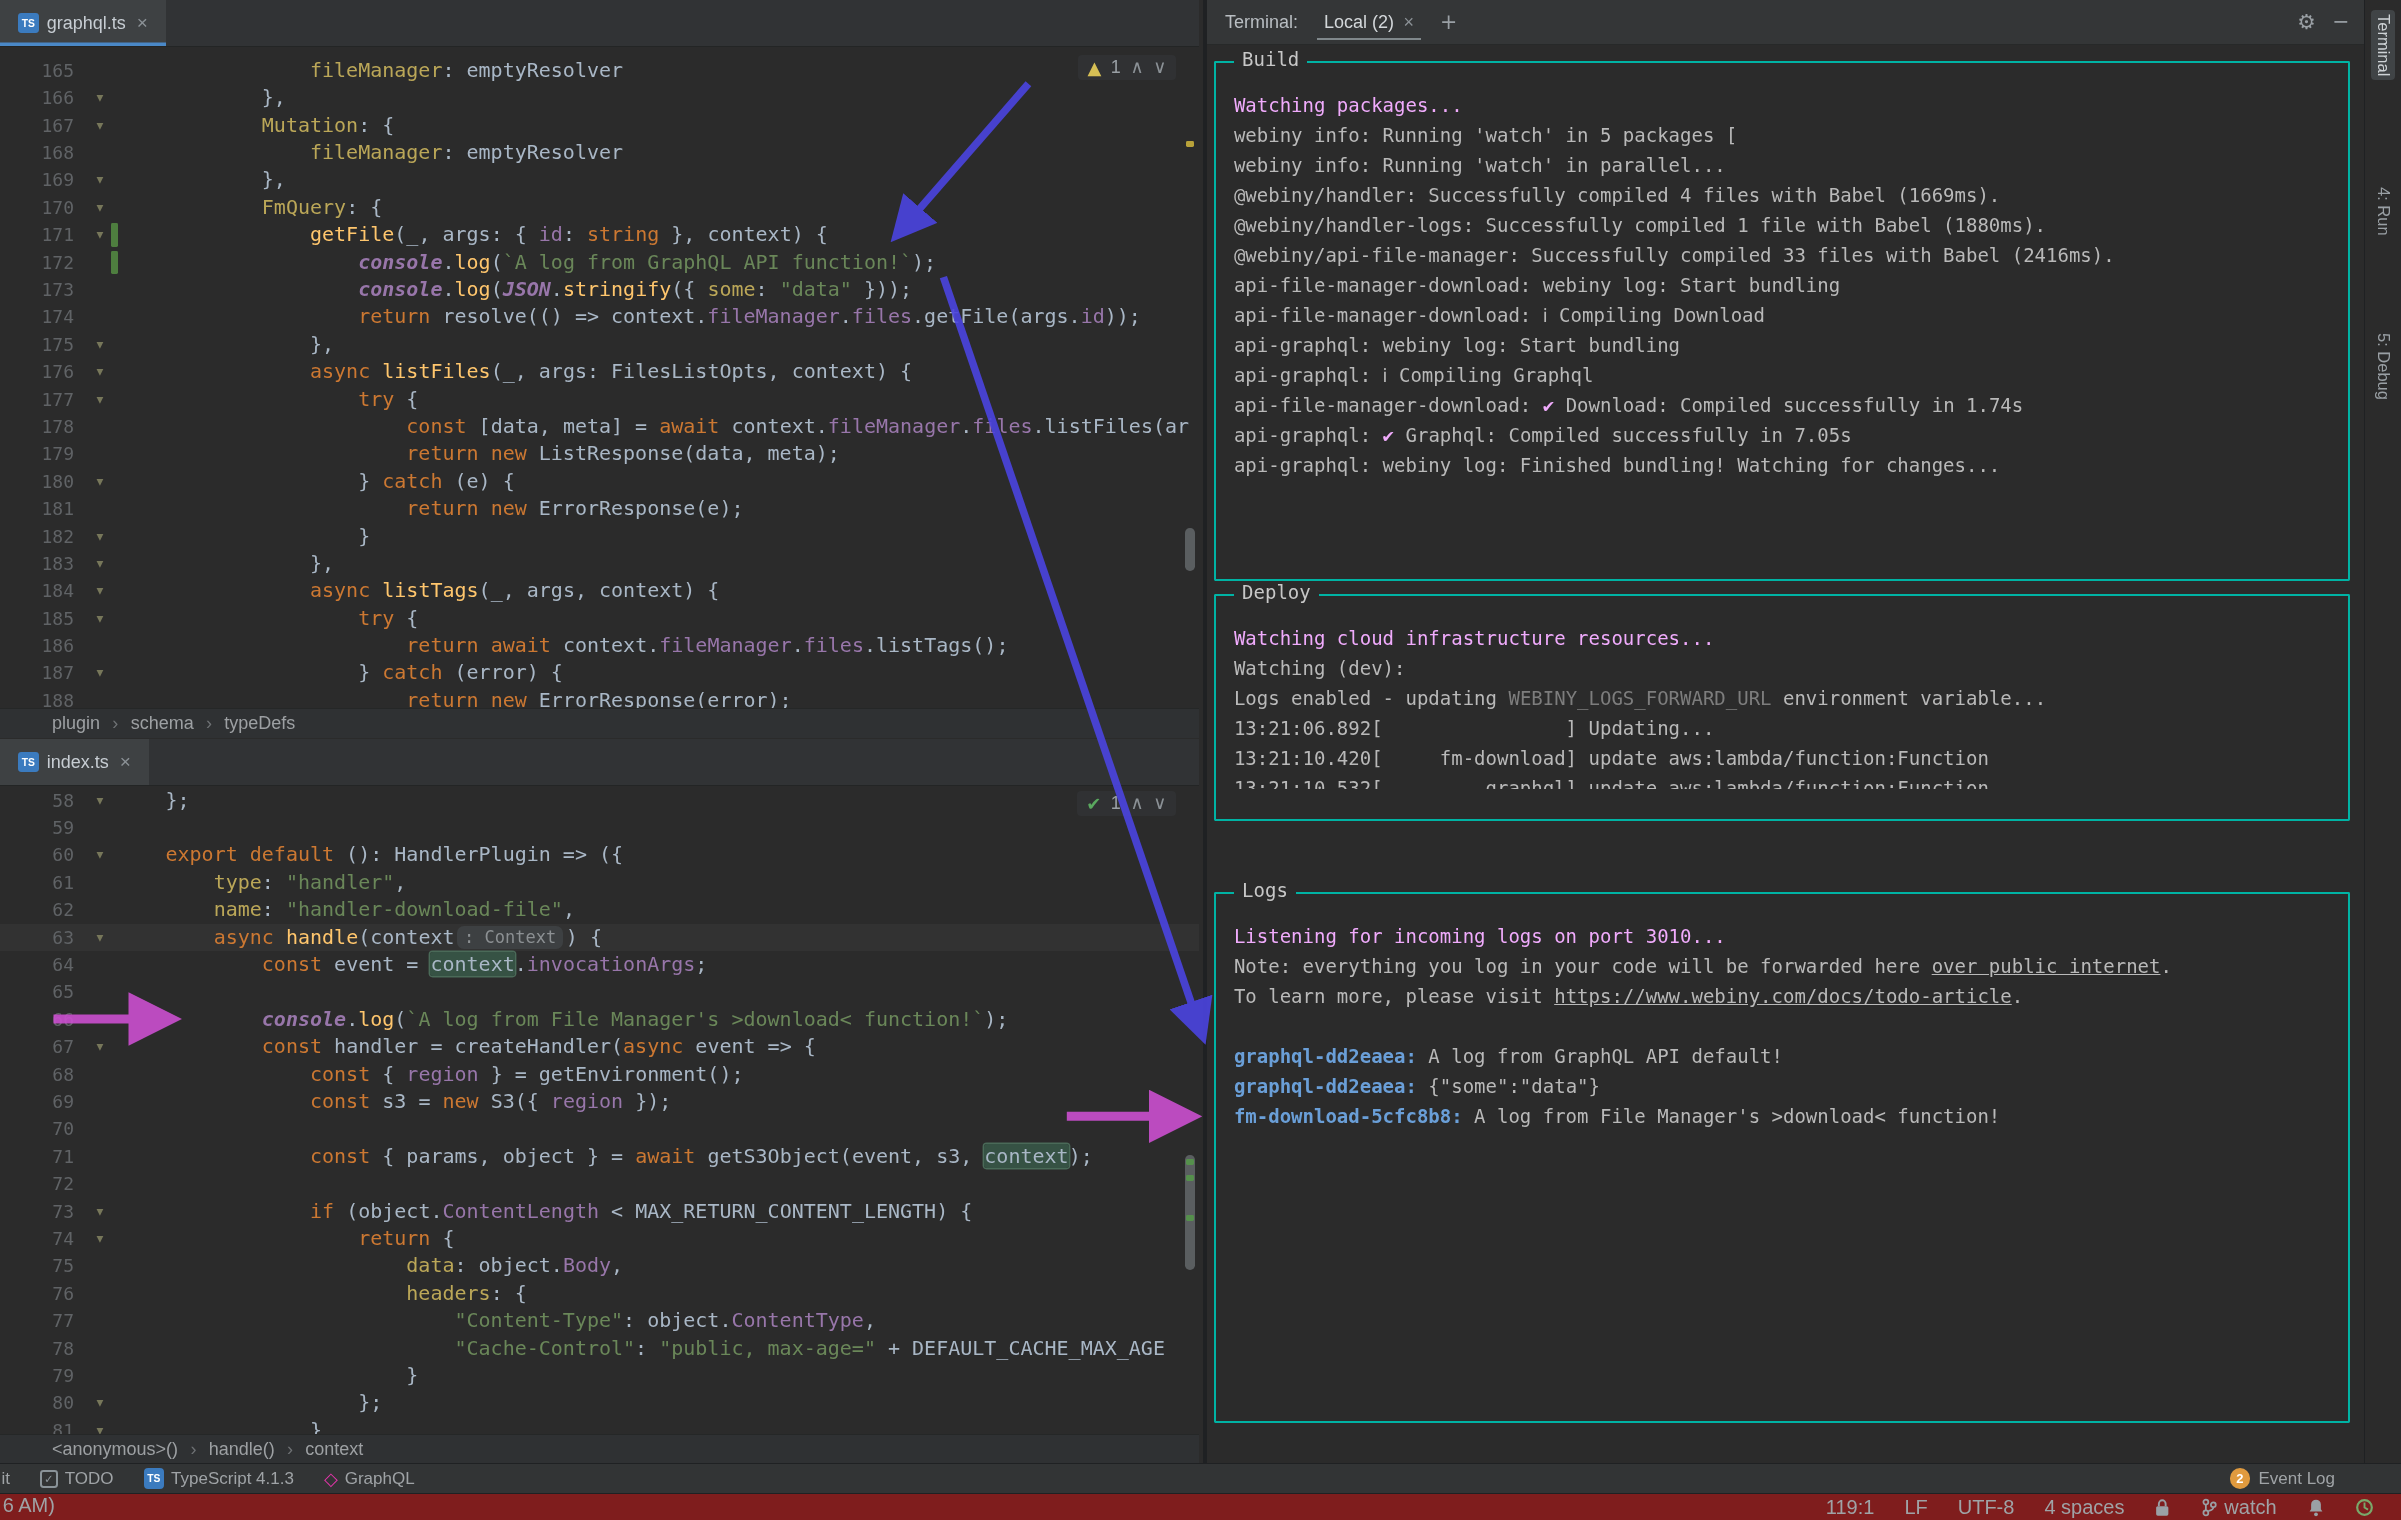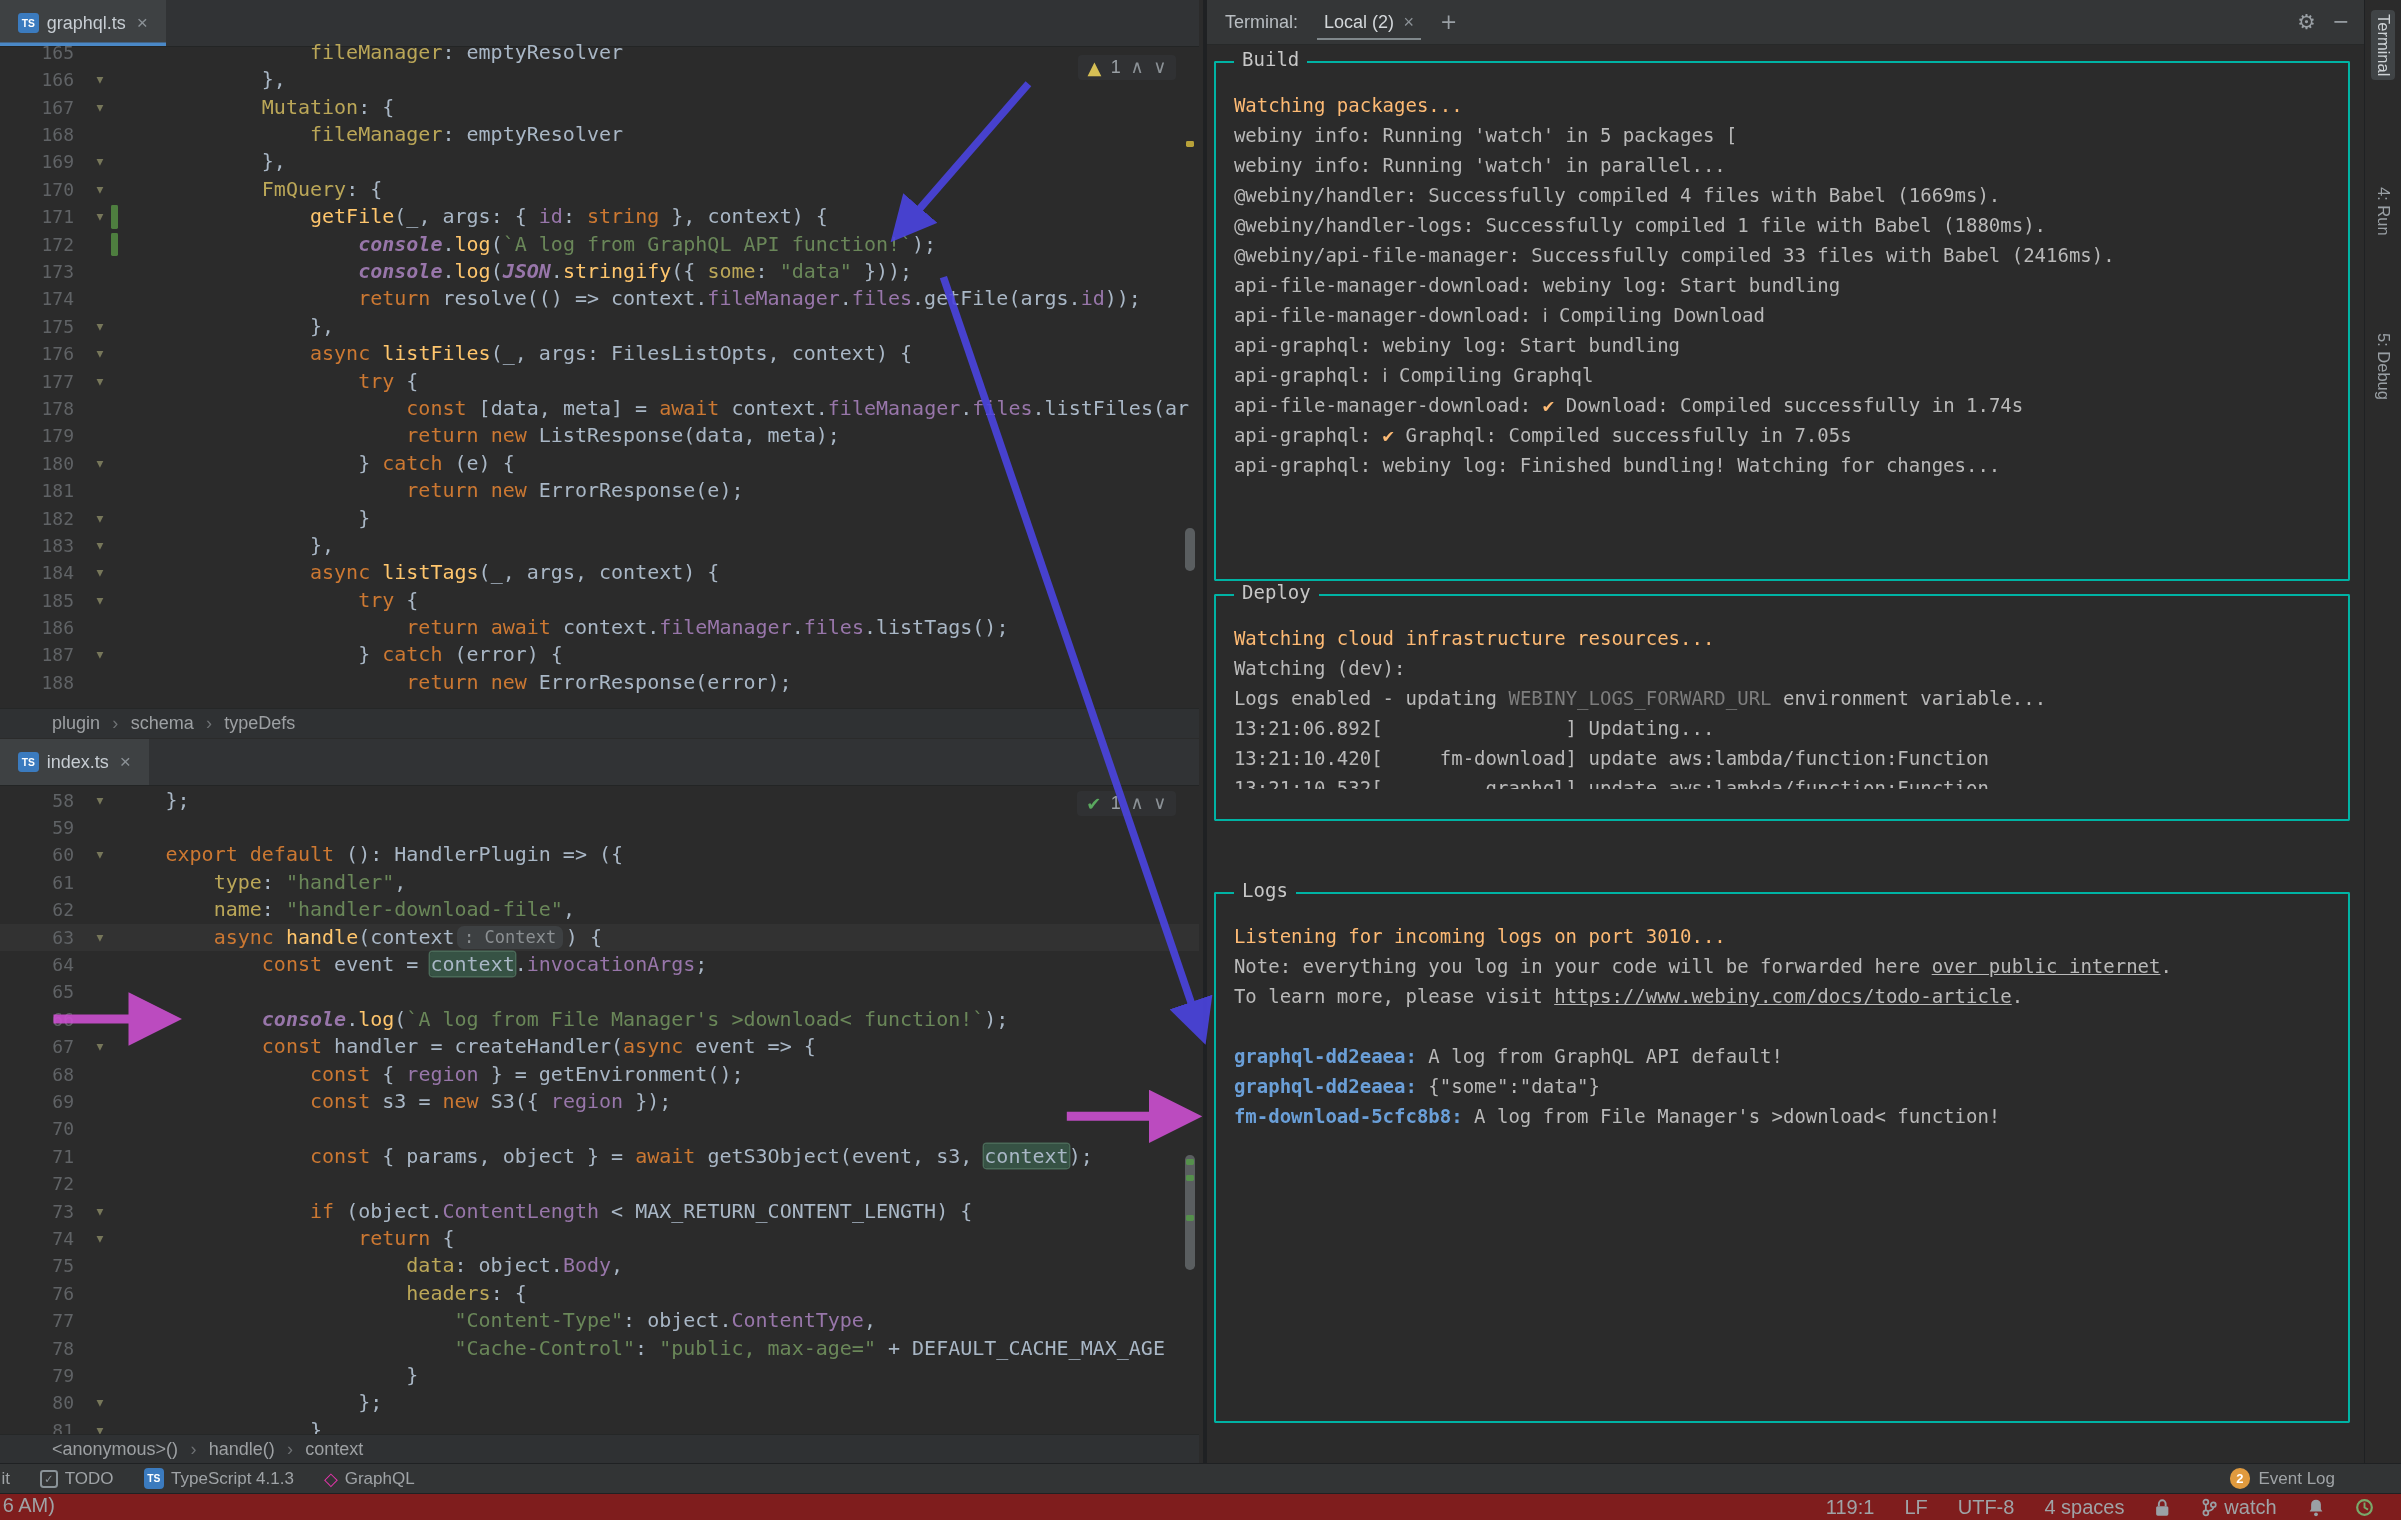--- a/index.html
+++ b/index.html
@@ -10,21 +10,21 @@
   #editors{position:absolute;left:0;top:0;width:1199px;height:1463px;overflow:hidden;background:#2b2b2b;}
   .tabbar{position:absolute;left:0;width:1199px;height:46px;background:#313335;border-bottom:1.4px solid #232525;display:flex;align-items:stretch;}
   #tabbar1{top:0;} #tabbar2{top:739px;}
   .tab{display:flex;align-items:center;gap:8.2px;padding:0 18px;background:#3e4143;color:#c7cdd3;font-size:18px;}
   .tab.focused{box-shadow:inset 0 -3.4px 0 #4a88c7;}
   .file-ico{display:inline-flex;align-items:center;justify-content:center;width:20.6px;height:20.6px;border-radius:3.4px;
             background:#3b7bbf;color:#fff;font-size:10.3px;font-weight:bold;}
   .tab-close{color:#8b9196;font-size:19px;margin-left:2.7px;}
 
   .code{position:absolute;left:0;width:1199px;overflow:hidden;font-family:"DejaVu Sans Mono",monospace;font-size:20px;}
-  #code1{top:32px;height:662px;padding-top:6.9px;}
+  #code1{top:50px;height:662px;padding-top:6.9px;}
   #code2{top:784px;height:649px;padding-top:2.7px;}
   .crow{display:flex;white-space:pre;height:27.4px;line-height:27.4px;}
   .crow.row-active{background:#323232;}
   .ln{flex:0 0 74px;text-align:right;padding-right:5.5px;color:#606366;font-size:18px;}
   .gut{flex:0 0 41px;position:relative;text-align:center;color:#77775a;font-size:13.7px;font-family:"DejaVu Sans",sans-serif;}
   .gut.chg::after{content:"";position:absolute;right:2.7px;top:2.1px;bottom:2.1px;width:6.9px;background:#4e7e3f;border-radius:1.4px;}
   .ct{white-space:pre;padding-left:45px;}
   .tk-d{color:#a9b7c6;} .tk-k{color:#cc7832;} .tk-s{color:#6a8759;} .tk-f{color:#ffc66d;}
   .tk-p{color:#bba758;} .tk-m{color:#9876aa;}
   .tk-st{color:#9876aa;font-style:italic;font-weight:bold;}
@@ -60,21 +60,21 @@
   .term-add,.term-gear,.term-min{font-family:"DejaVu Sans",sans-serif;color:#9aa0a5;font-size:20.6px;}
   .term-gear{margin-left:auto;}
 
   .tbox{position:absolute;left:6.9px;width:1136px;border:2.7px solid #00b3a4;border-radius:1.4px;box-sizing:border-box;}
   #box-build{top:61px;height:520px;} #box-deploy{top:594px;height:227px;} #box-logs{top:892px;height:531px;}
   .tbox-title{position:absolute;top:-15px;left:18px;background:#2b2b2b;padding:0 8.2px;color:#c7c7c7;
               font-family:"DejaVu Sans Mono",monospace;font-size:19px;}
   .tbody{padding:27.4px 12.3px 0 18px;overflow:hidden;height:calc(100% - 30px);box-sizing:border-box;
          font-family:"DejaVu Sans Mono",monospace;font-size:19px;}
   .trow{white-space:pre;height:30px;line-height:30px;color:#b9b9b9;}
-  .tk-g{color:#fdba74;} .tk-b{color:#6a9fd8;font-weight:bold;} .tk-dim{color:#7d7d7d;} .tk-u{text-decoration:underline;}
+  .tk-g{color:#f0abfc;} .tk-b{color:#6a9fd8;font-weight:bold;} .tk-dim{color:#7d7d7d;} .tk-u{text-decoration:underline;}
 
   
   #rstripe{position:absolute;left:2364px;top:0;width:37px;height:1463px;background:#2b2b2b;border-left:1.4px solid #1f2123;box-sizing:border-box;}
   .vbtn{writing-mode:vertical-rl;color:#9aa0a5;font-size:16.5px;display:block;margin:0 auto;padding:4.1px 2.7px;}
   .vbtn:nth-child(1){margin-top:9.6px;color:#ced3d6;background:#404446;border-radius:4.1px;}
   .vbtn:nth-child(2){margin-top:103px;} .vbtn:nth-child(3){margin-top:89px;}
 
   
   #toolrow{position:absolute;left:0;top:1463px;width:2401px;height:30px;background:#323435;border-top:1.4px solid #1f2123;
            display:flex;align-items:center;font-size:17px;color:#9fa3a6;box-sizing:border-box;}

